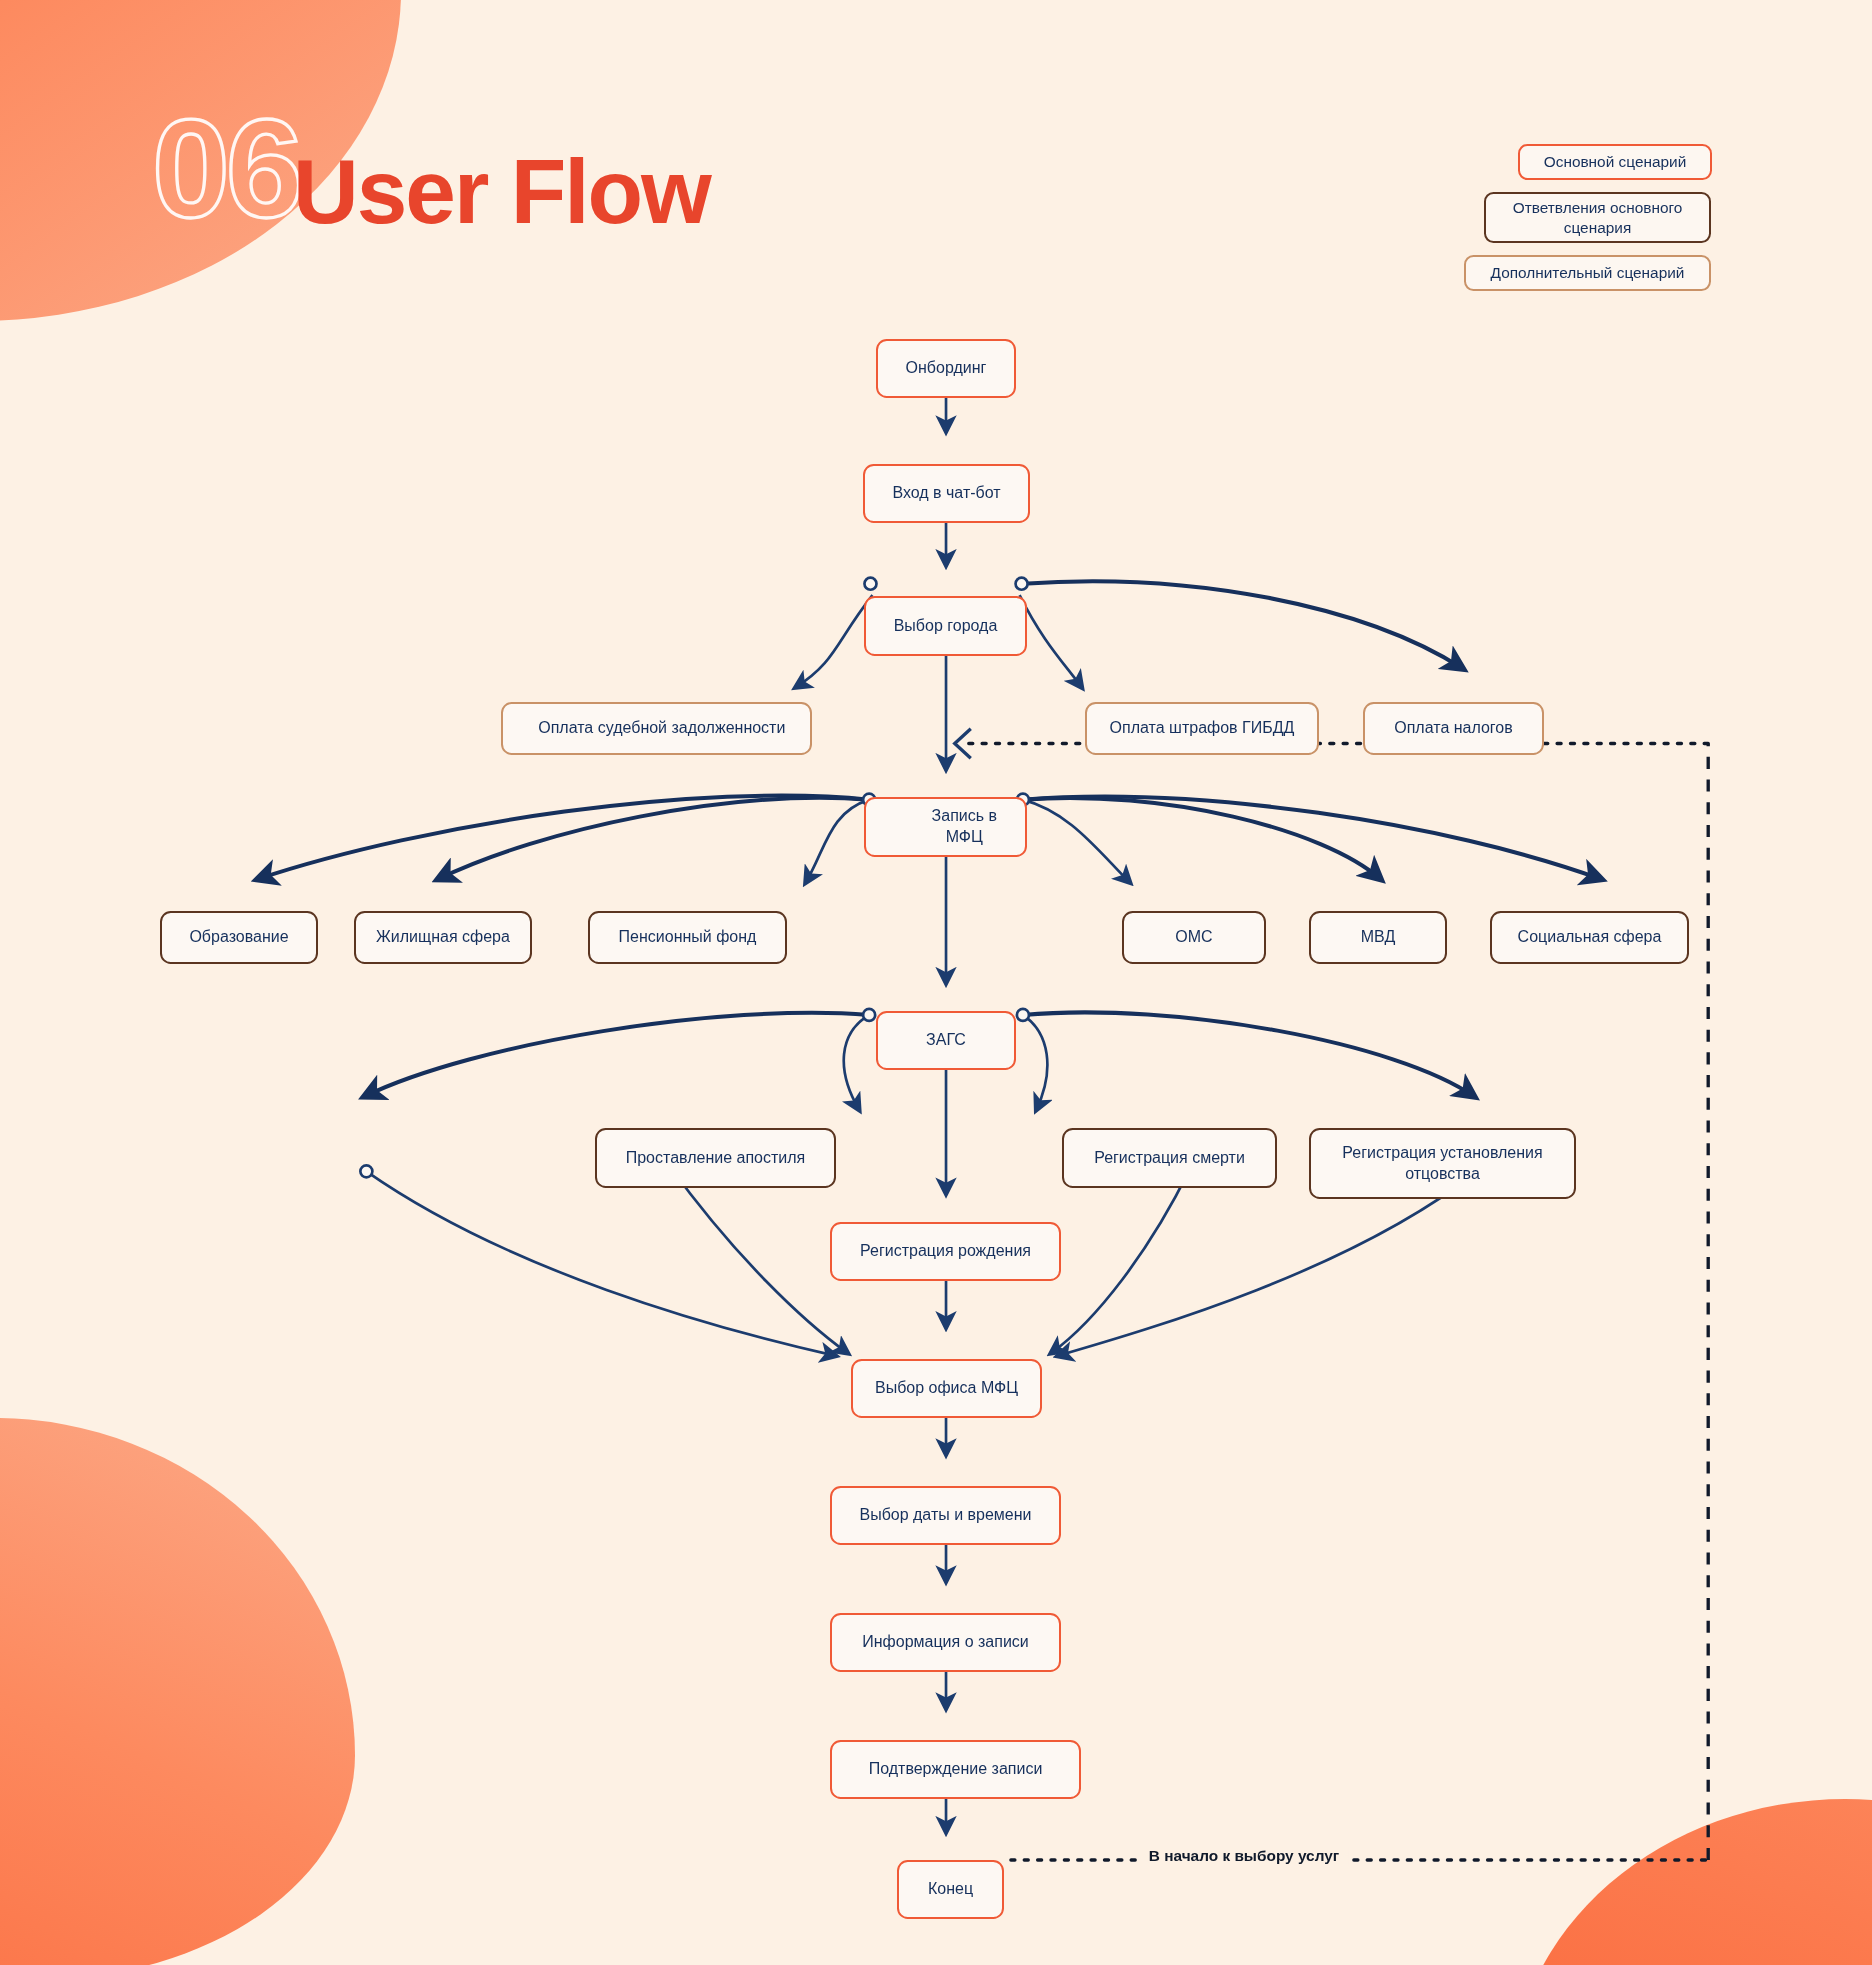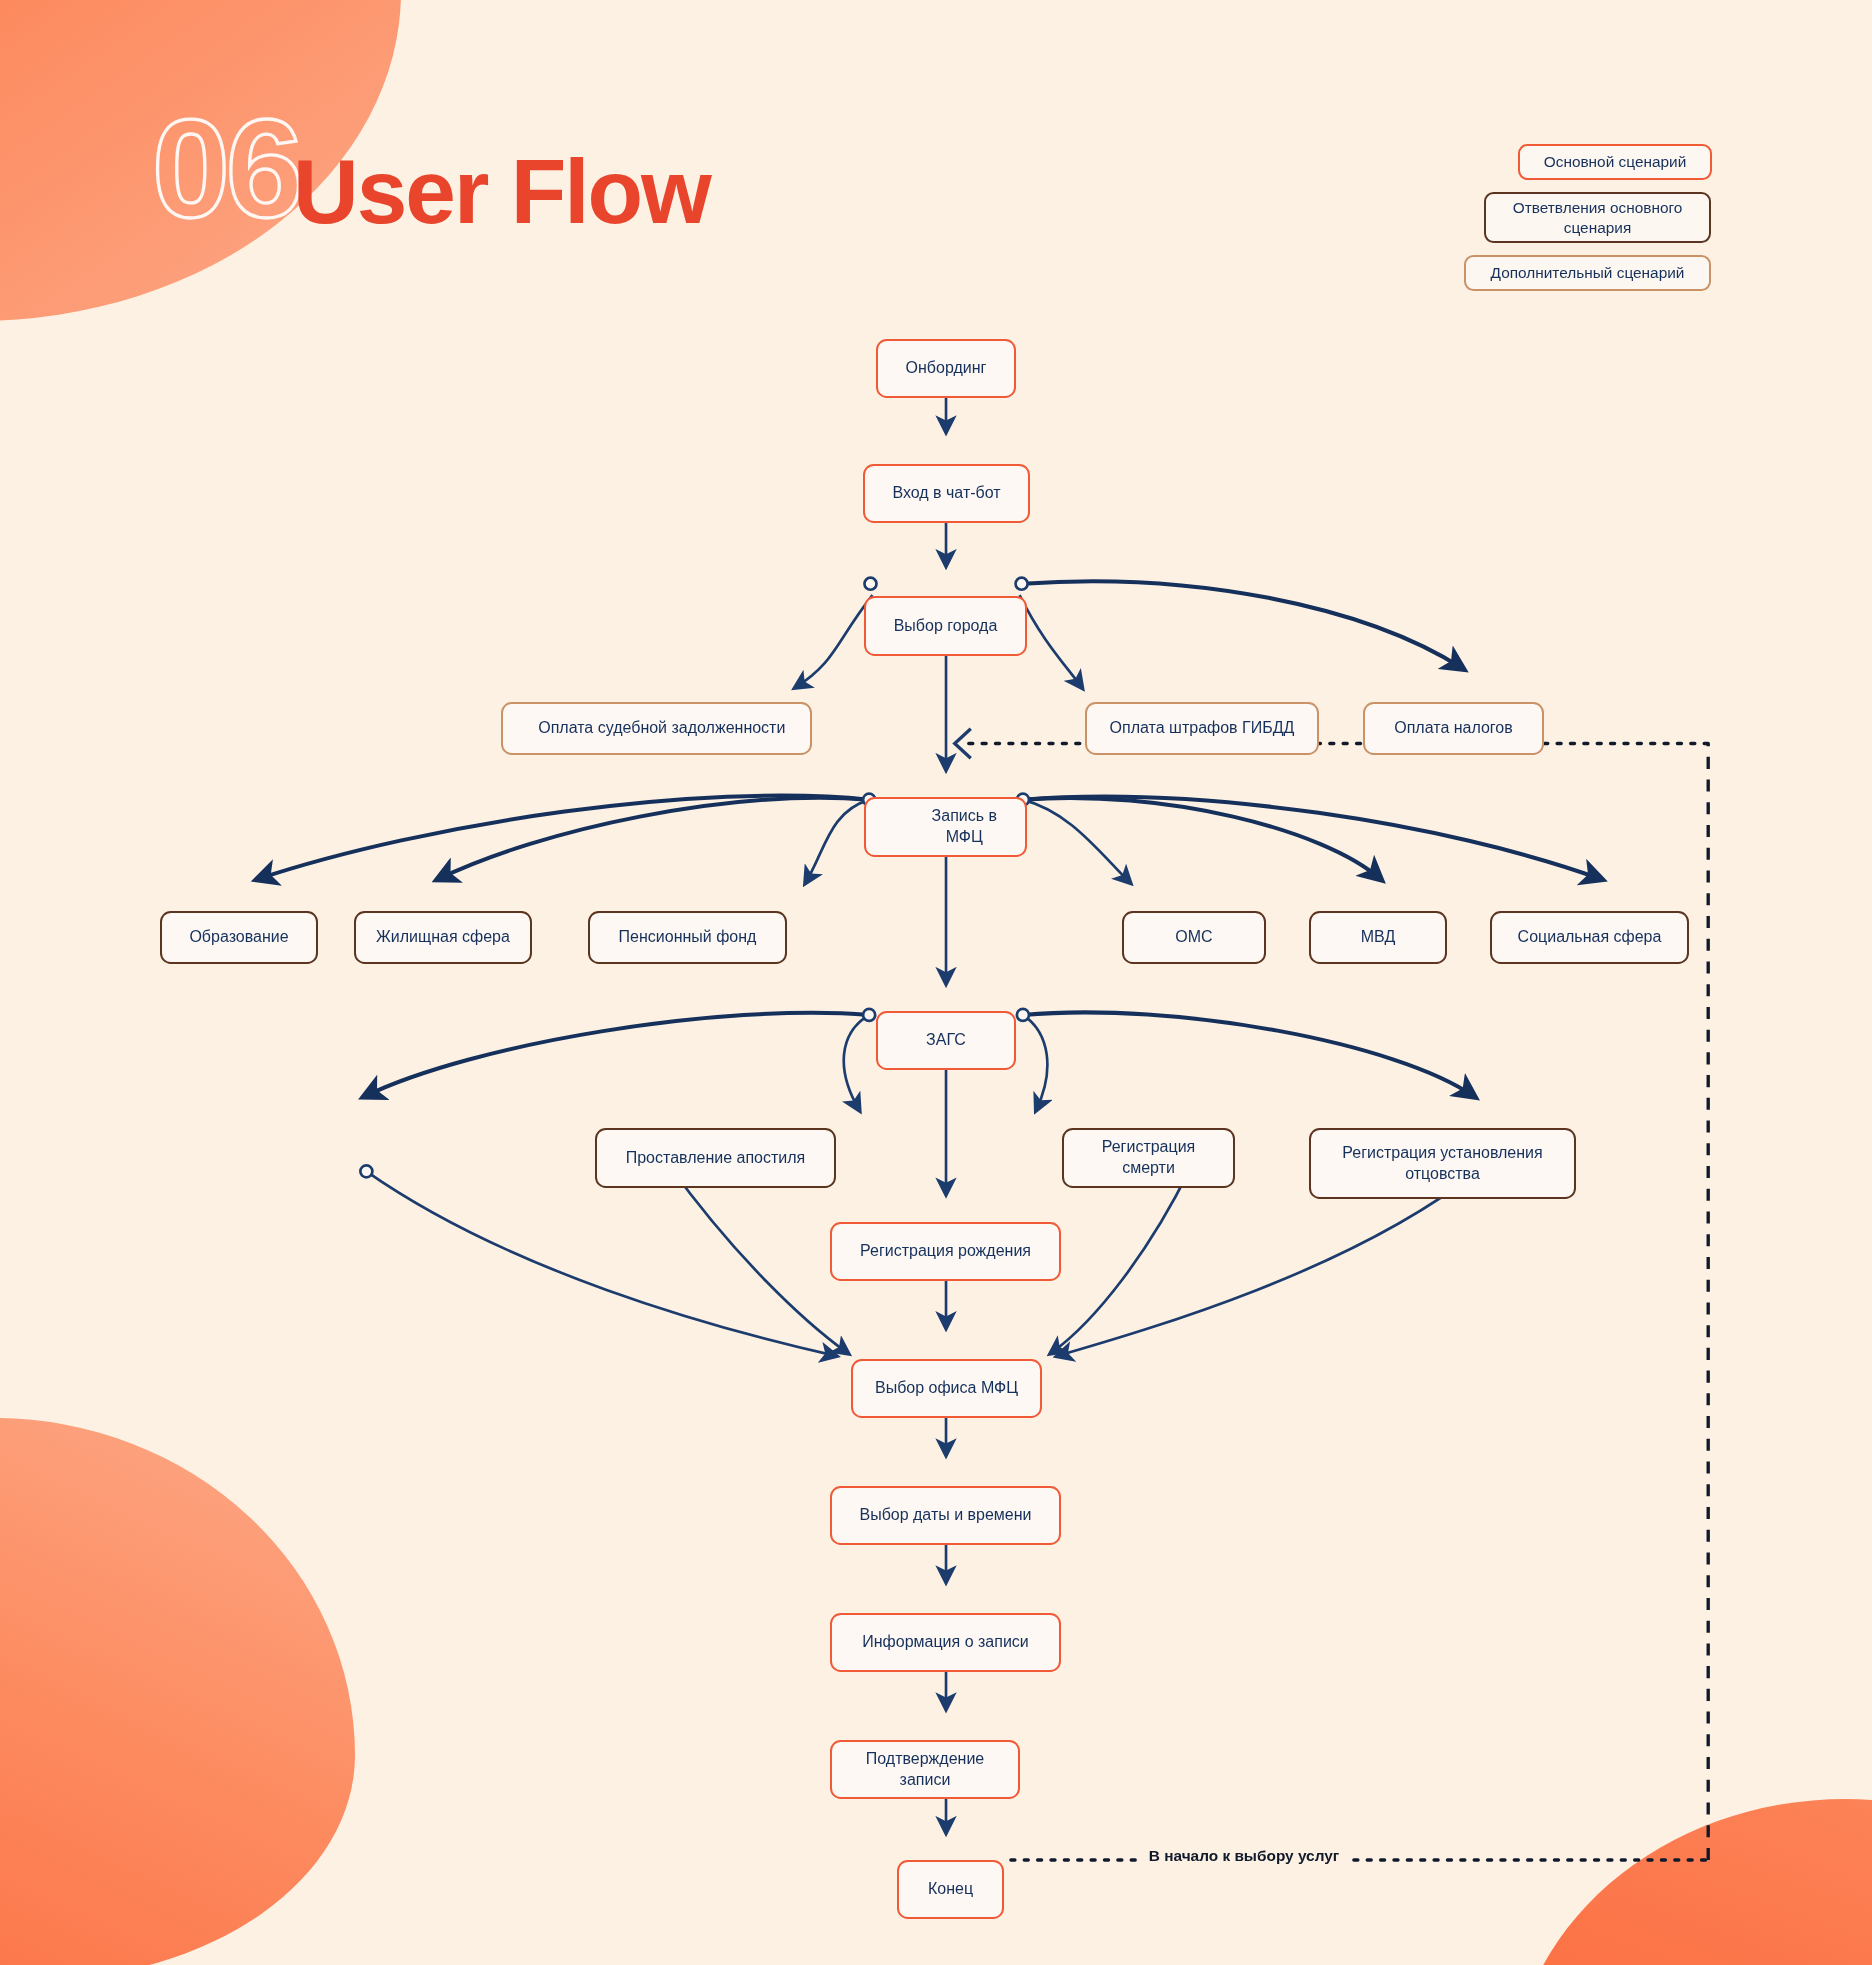--- a/index.html
+++ b/index.html
@@ -235,21 +235,21 @@
 
   <div class="node main" style="left:876px;top:983px;width:140px;height:59px;">
     <span>ЗАГС</span>
     </div>
 
 
   <div class="node branch" style="left:595px;top:1100px;width:241px;height:60px;">
     <span>Проставление апостиля</span>
     </div>
 
-  <div class="node branch" style="left:1062px;top:1100px;width:173px;height:60px;">
+  <div class="node branch" style="left:1062px;top:1100px;width:215px;height:60px;">
     <span>Регистрация смерти</span>
     </div>
 
   <div class="node branch" style="left:1309px;top:1100px;width:267px;height:71px;">
     <span>Регистрация установления отцовства</span>
     </div>
 
   <div class="node main" style="left:830px;top:1194px;width:231px;height:59px;">
     <span>Регистрация рождения</span>
     </div>
@@ -259,21 +259,21 @@
     </div>
 
   <div class="node main" style="left:830px;top:1458px;width:231px;height:59px;">
     <span>Выбор даты и времени</span>
     </div>
 
   <div class="node main" style="left:830px;top:1585px;width:231px;height:59px;">
     <span>Информация о записи</span>
     </div>
 
-  <div class="node main" style="left:830px;top:1712px;width:190px;height:59px;">
+  <div class="node main" style="left:830px;top:1712px;width:251px;height:59px;">
     <span>Подтверждение записи</span>
     </div>
 
   <div class="node main" style="left:897px;top:1832px;width:107px;height:59px;">
     <span>Конец</span>
     </div>
 
   <div id="return-label">В начало к выбору услуг</div>
 
 </div>

